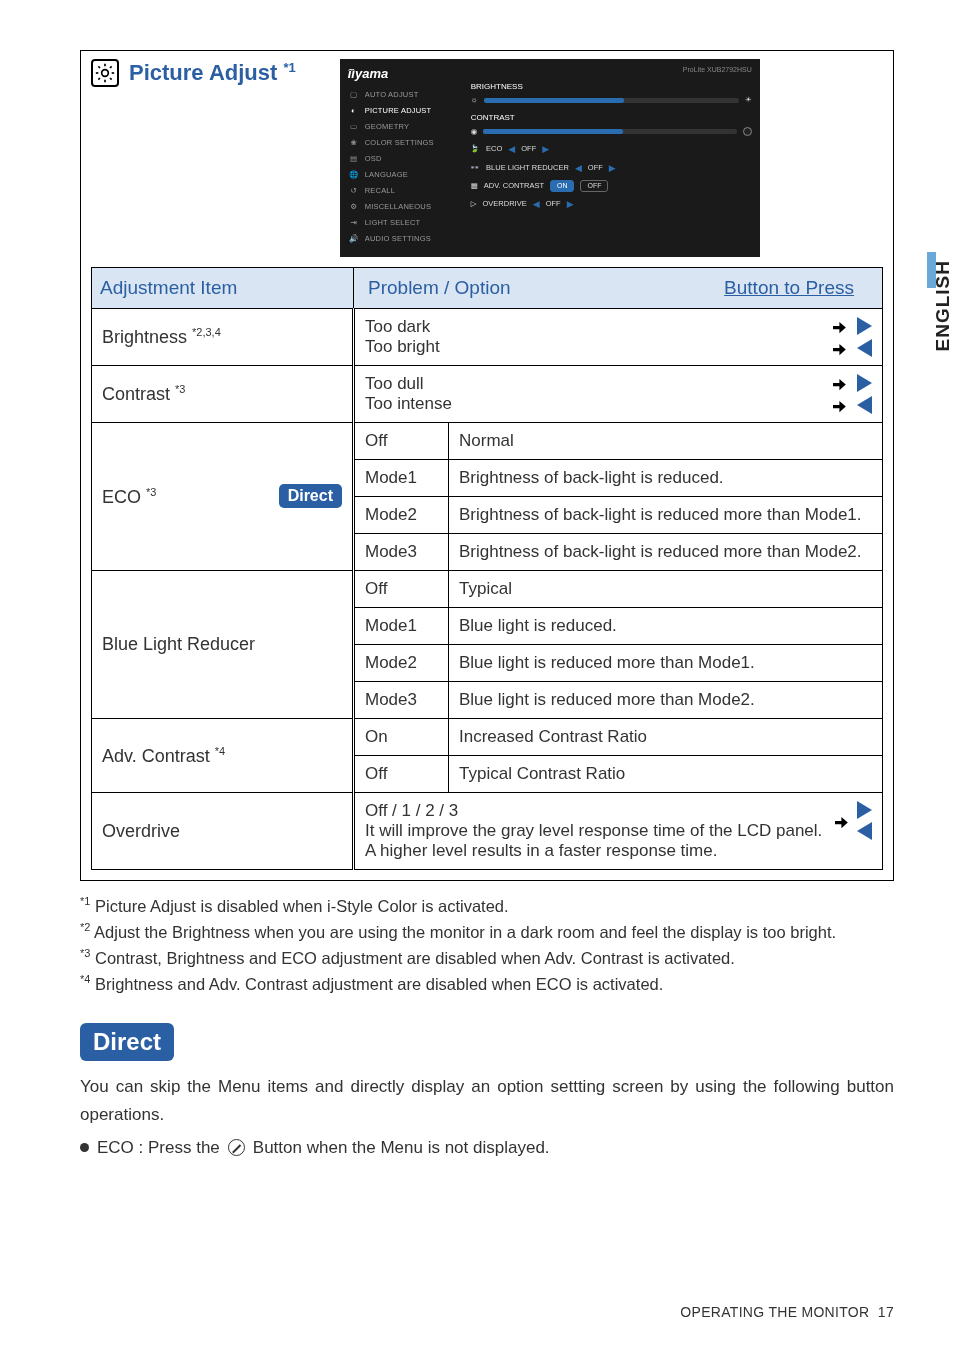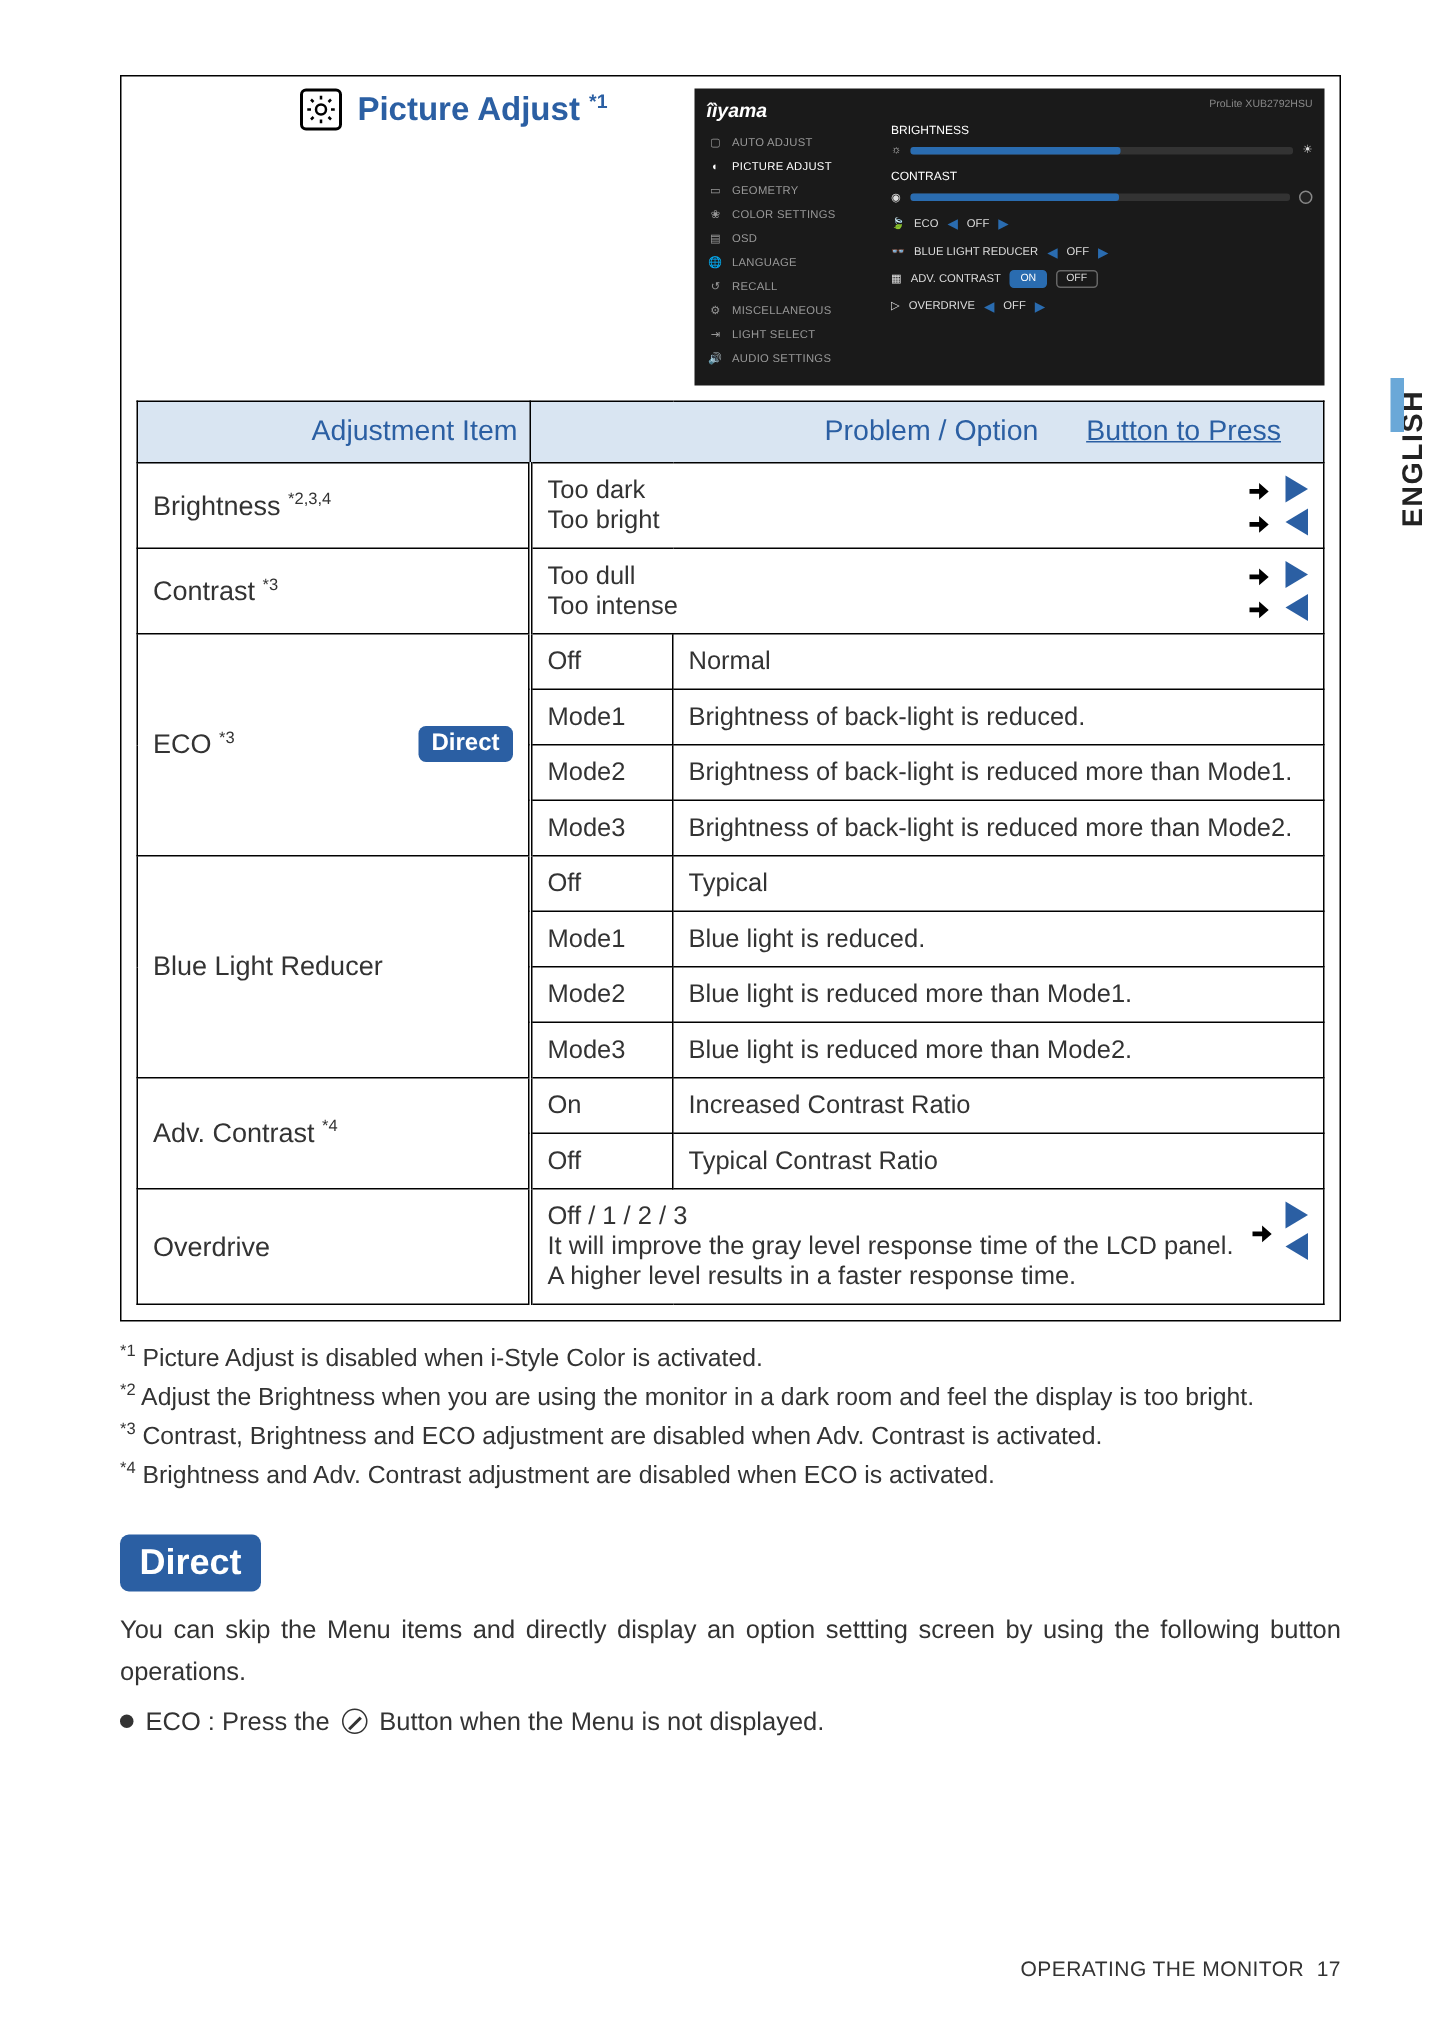--- a/index.html
+++ b/index.html
@@ -49,23 +49,22 @@
   
   .outer-frame {
     border: 1px solid #000;
     padding: 0 10px 10px 10px;
   }
 
   
   .head-row {
     display: flex;
     align-items: flex-start;
-    gap: 58px;
+    gap: 44px;
     padding: 8px 0 10px 0;
-    justify-content: flex-end;
   }
   .title-block {
     display: flex;
     align-items: center;
     gap: 10px;
     padding-top: 0px;
   }
   .title-icon {
     width: 28px;
     height: 28px;
@@ -131,22 +130,22 @@
     font-size: 17px;
   }
   table.adj th {
     background: #d9e5f2;
     color: #2b5fa3;
     font-weight: normal;
     font-size: 19px;
     padding: 9px 8px;
     border: 1px solid #000;
   }
-  table.adj th.left { width: 262px; text-align: right; }
-  table.adj th.mid { text-align: center; padding-left: 14px; position: relative; }
+  table.adj th.left { width: 262px; text-align: left; }
+  table.adj th.mid { text-align: left; padding-left: 14px; position: relative; }
   table.adj th.mid .btp { position: absolute; right: 28px; text-decoration: underline; }
   table.adj td {
     border: 1px solid #000;
     padding: 8px 10px;
     vertical-align: middle;
   }
   table.adj td.double-left {
     border-right: 3px double #000;
     margin-top: 34px;
   }

